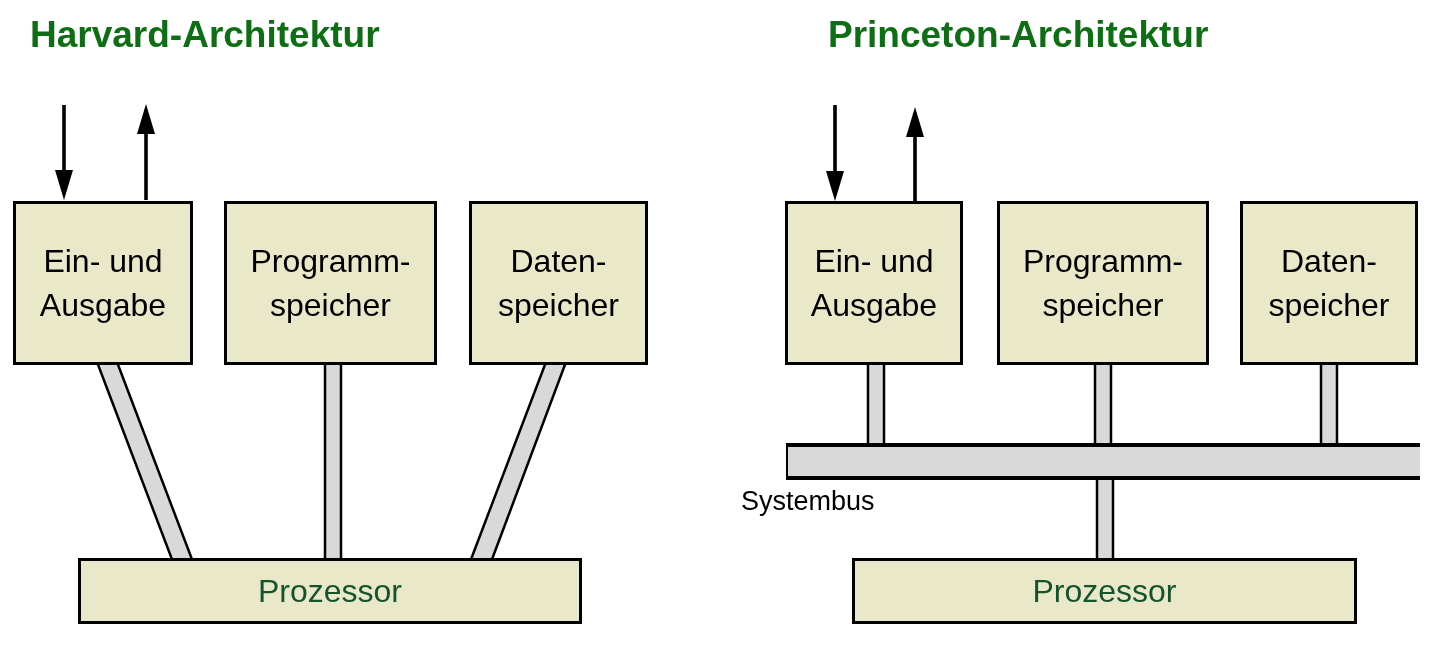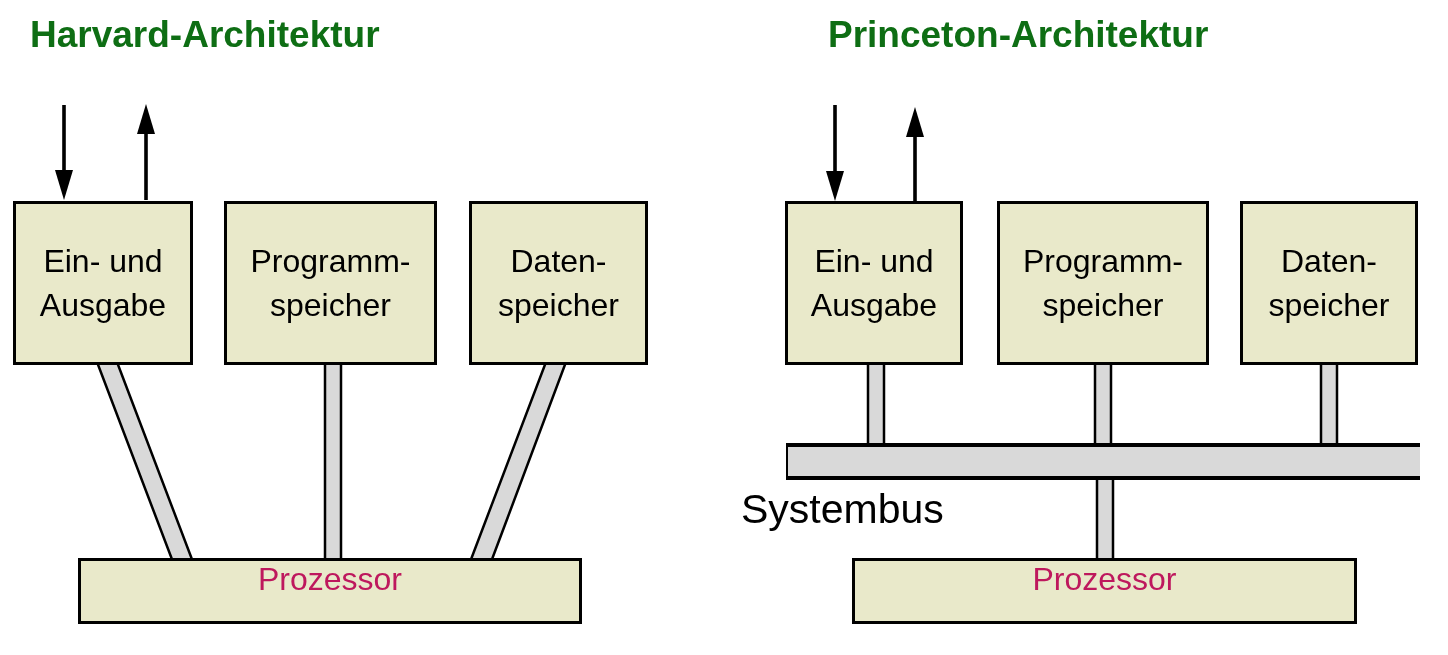--- a/index.html
+++ b/index.html
@@ -41,28 +41,29 @@
     line-height: 44px;
     color: #000000;
   }
   .proc {
     position: absolute;
     z-index: 2;
     box-sizing: border-box;
     background: #e9e9ca;
     border: 3px solid #000000;
     display: flex;
+    align-items: center;
     justify-content: center;
     font-size: 32px;
-    color: #be185d;
+    color: #14532d;
   }
   .bus-label {
     position: absolute;
     z-index: 3;
-    font-size: 41px;
+    font-size: 27px;
     color: #000000;
     white-space: nowrap;
   }
   
   #hv-box-io   { left: 13px;  top: 201px; width: 180px; height: 164px; }
   #hv-box-prog { left: 224px; top: 201px; width: 213px; height: 164px; }
   #hv-box-data { left: 469px; top: 201px; width: 179px; height: 164px; }
   #hv-proc     { left: 78px;  top: 558px; width: 504px; height: 66px; }
   #hv-title    { left: 30px;  top: 12px; }
   

